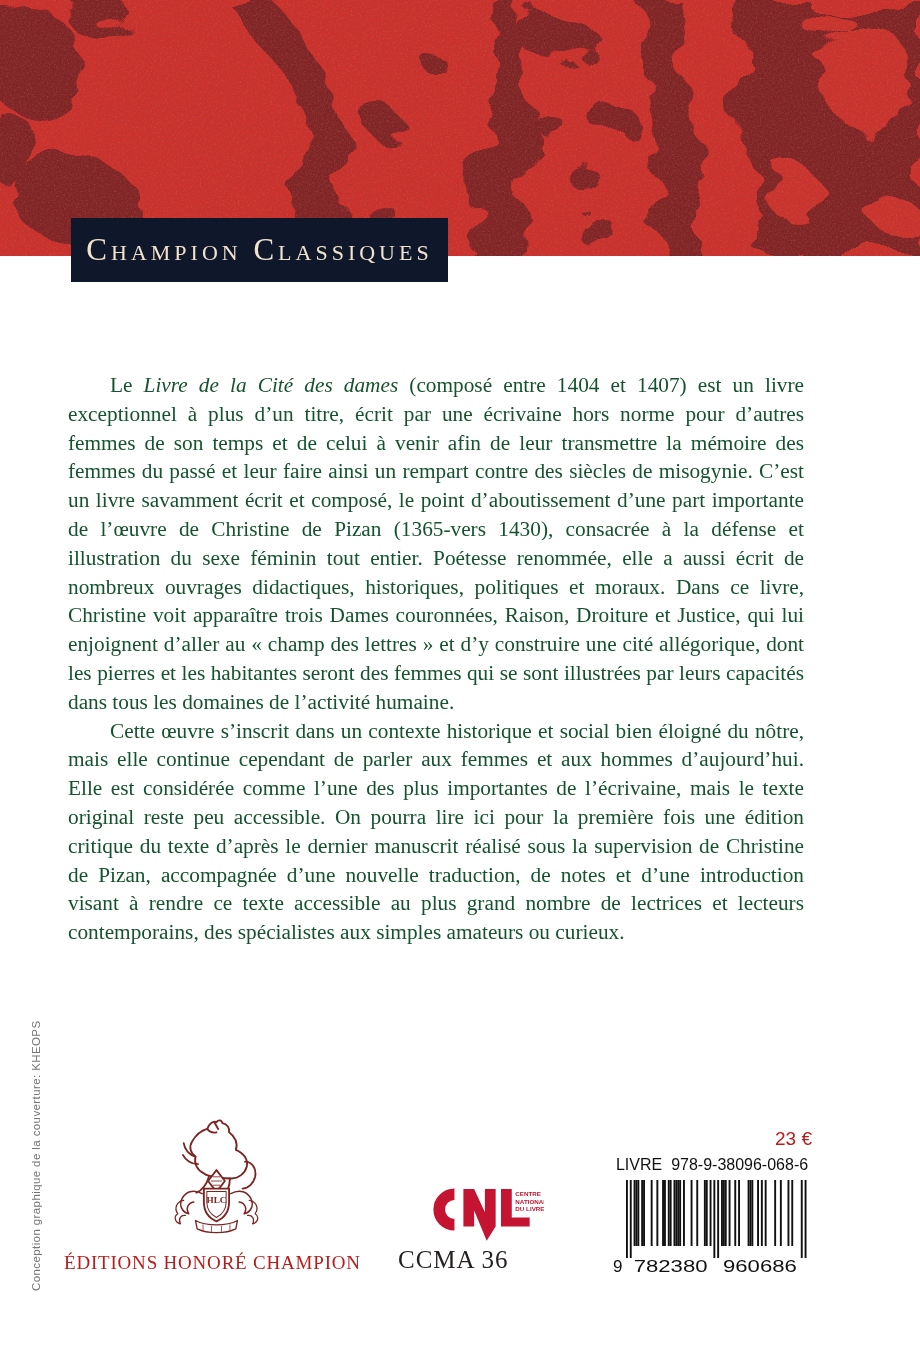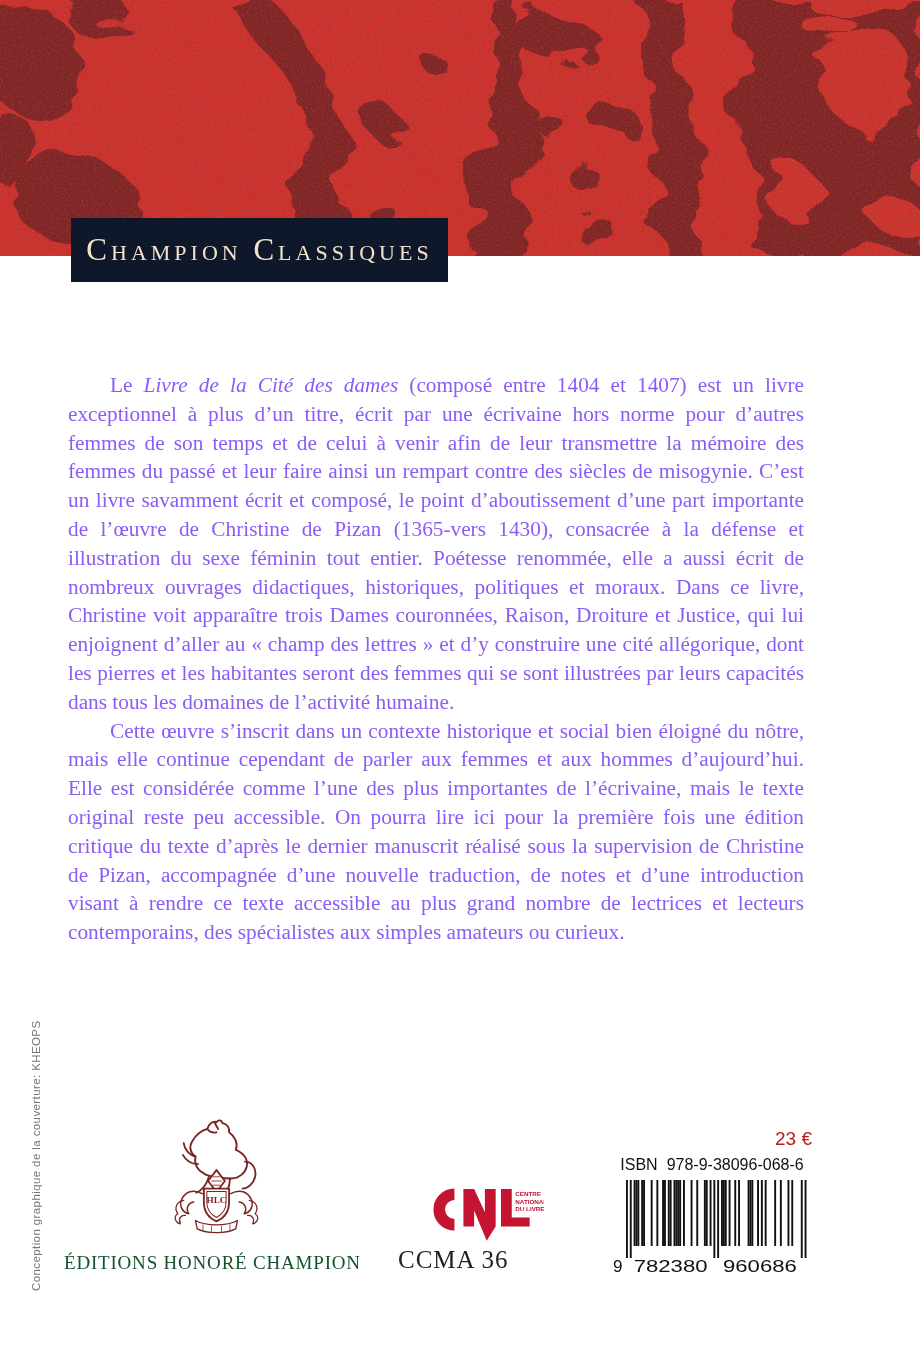--- a/index.html
+++ b/index.html
@@ -15,37 +15,37 @@
     position:absolute;left:71px;top:218px;width:377px;height:64px;z-index:2;
     background:#0f172a;display:flex;align-items:center;justify-content:center;
   }
   .series-box .label{
     font-family:"Liberation Serif",serif;font-variant:small-caps;
     font-size:31px;letter-spacing:4px;color:#f2e3cd;white-space:nowrap;
   }
   
   .body-text{
     position:absolute;left:68px;top:371px;width:736px;z-index:2;
-    font-size:21.3px;line-height:28.8px;color:#8b5cf6;text-align:justify;
+    font-size:21.3px;line-height:28.8px;color:#14532d;text-align:justify;
   }
   .body-text p{margin:0;text-indent:42px;}
   .body-text .book-title{font-style:italic;}
   
   .side-caption{
     position:absolute;left:30px;top:993px;height:298px;z-index:2;
     writing-mode:vertical-rl;transform:rotate(180deg);
     font-family:"Liberation Sans",sans-serif;font-size:11.5px;
     letter-spacing:0.4px;color:#757575;white-space:nowrap;
   }
   
   .horse-logo{position:absolute;left:156px;top:1114px;width:126px;height:134px;z-index:2;}
   .horse-logo svg{display:block;width:100%;height:100%;}
   .publisher{
     position:absolute;left:64px;top:1252px;width:284px;text-align:center;z-index:2;
-    font-family:"Liberation Serif",serif;font-size:19px;letter-spacing:0.8px;color:#14532d;
+    font-family:"Liberation Serif",serif;font-size:19px;letter-spacing:0.8px;color:#b91c1c;
     white-space:nowrap;
   }
   .cnl-logo{position:absolute;left:424px;top:1180px;width:120px;height:68px;z-index:2;}
   .cnl-logo svg{display:block;width:100%;height:100%;}
   .ccma{
     position:absolute;left:398px;top:1246px;width:120px;text-align:left;z-index:2;
     font-family:"Liberation Serif",serif;font-size:25px;letter-spacing:1px;color:#262020;
     white-space:nowrap;
   }
   .price{
@@ -166,21 +166,21 @@
         <text x="102" y="33">DU LIVRE</text>
       </g>
     </svg>
   </div>
 
   <div class="ccma">CCMA 36</div>
 
   <div class="price">23 €</div>
 
   <div class="isbn-row">
-    <span class="isbn-label">ISBN</span><span>978-9-38096-068-6</span>
+    <span class="isbn-label">LIVRE</span><span>978-9-38096-068-6</span>
   </div>
 
   <div class="barcode">
     <svg id="barcode-svg" viewBox="0 0 198 96">
         <rect x="14.00" y="0" width="1.90" height="78" fill="#111111"></rect>
         <rect x="17.80" y="0" width="1.90" height="78" fill="#111111"></rect>
         <rect x="21.60" y="0" width="1.90" height="66" fill="#111111"></rect>
         <rect x="23.50" y="0" width="1.90" height="66" fill="#111111"></rect>
         <rect x="25.40" y="0" width="1.90" height="66" fill="#111111"></rect>
         <rect x="29.20" y="0" width="1.90" height="66" fill="#111111"></rect>

